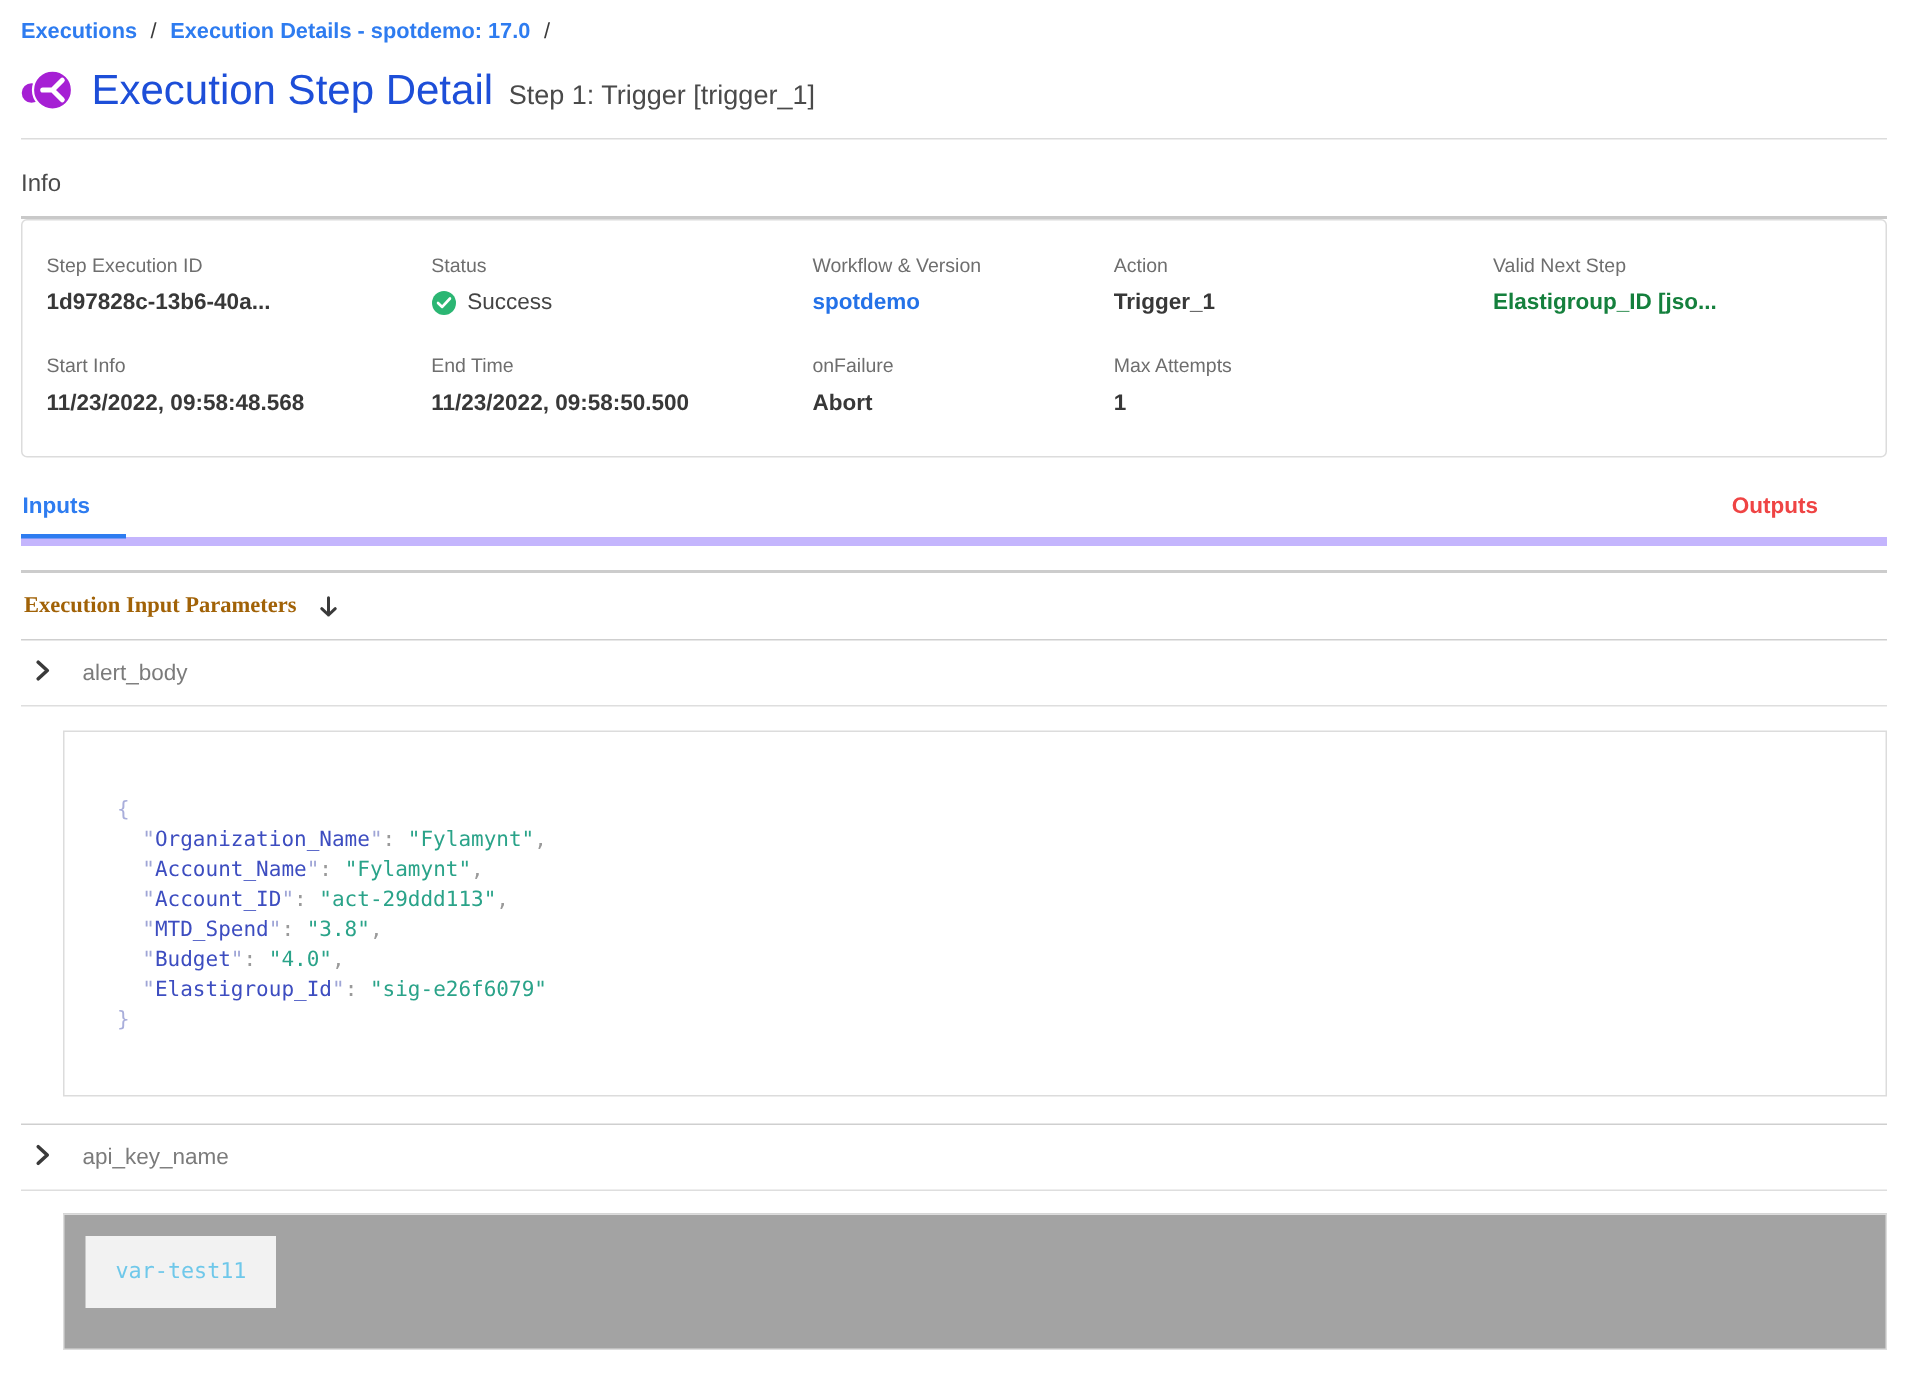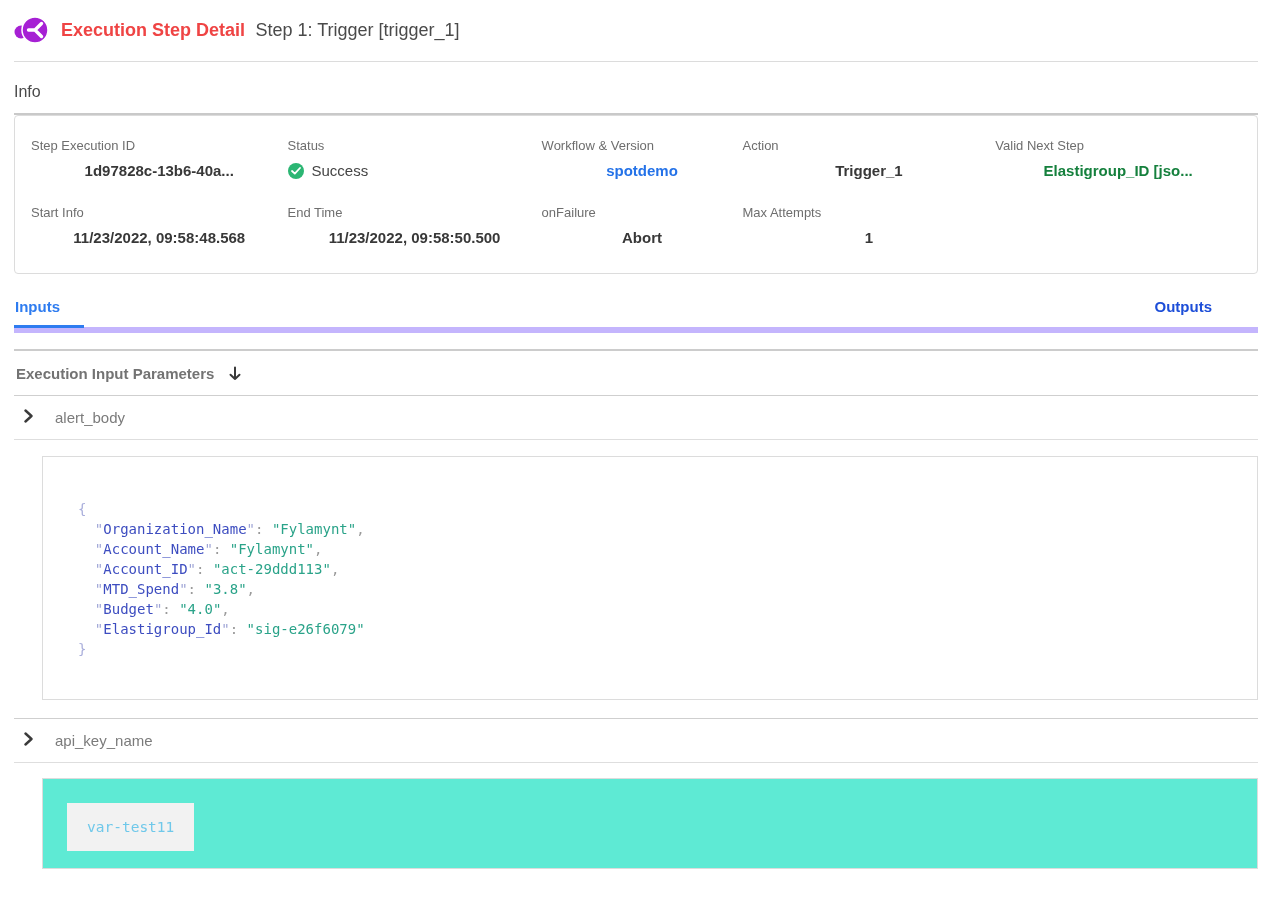--- a/index.html
+++ b/index.html
@@ -8,55 +8,55 @@
   .page { padding: 0 14px; }
 
   
   .breadcrumb { padding-top: 13px; font-size: 14.5px; font-weight: 600; }
   .crumb-link { color: #2e7cf0; text-decoration: none; cursor: pointer; }
   .crumb-sep { color: #3a3a3a; margin: 0 5px; font-weight: 400; }
 
   
   .header-row { display: flex; align-items: center; gap: 13px; margin-top: 15px; }
   .logo { width: 34px; height: 30px; flex: 0 0 auto; }
-  .page-title { font-size: 18px; font-weight: 700; color: #ef4444; }
+  .page-title { font-size: 28px; font-weight: 400; color: #1d4ed8; }
   .page-subtitle { font-size: 18px; font-weight: 400; color: #4a4a4a; margin-left: 6px; }
 
   .hr-light { border: none; border-top: 1px solid #dcdcdc; margin-top: 16px; }
   .hr-mid   { border: none; border-top: 2px solid #c9c9c9; }
 
   
   .section-heading { margin-top: 21px; font-size: 16px; color: #4a4a4a; font-weight: 400; }
   .info-rule { margin-top: 12px; }
 
   .info-card { margin-top: 0; border: 1px solid #dcdcdc; border-radius: 4px;
                padding: 22px 16px 27px 16px; }
   .info-grid { display: grid; grid-template-columns: 21.2% 21% 16.6% 20.9% 1fr; row-gap: 26px; }
   .field-label { font-size: 13px; color: #6e6e6e; margin-bottom: 9px; font-weight: 400; }
-  .field-value { font-size: 15px; font-weight: 700; color: #383838; text-align: center; }
+  .field-value { font-size: 15px; font-weight: 700; color: #383838; }
   .field-value.link { color: #2472e8; font-weight: 700; cursor: pointer; }
   .field-value.link-light { color: #15803d; font-weight: 700; cursor: pointer; }
   .field-value.status { font-weight: 400; color: #444; display: flex; align-items: center; gap: 8px; }
   .check-circle { width: 16px; height: 16px; border-radius: 50%; background: #2bb673;
                   display: inline-flex; align-items: center; justify-content: center; }
   .check-circle svg { display: block; }
 
   
   .tabs { display: flex; margin-top: 16px; border-bottom: 6px solid #c4b5fd; justify-content: space-between; }
   .tab { font-size: 15px; padding: 8px 24px 12px 1px; margin-right: 22px; cursor: pointer;
-         color: #1d4ed8; font-weight: 600; position: relative; }
+         color: #ef4444; font-weight: 600; position: relative; }
   .tab.active { color: #2e7cf0; }
   .tab.active::after { content: ""; position: absolute; left: 0; right: 0; bottom: -1px;
                        height: 3px; background: #2e7cf0; }
 
   .panel-top-rule { margin-top: 16px; border: none; border-top: 2px solid #cccccc; }
 
   
   .params-header { display: flex; align-items: center; gap: 14px; padding: 14px 0 13px 2px; }
-  .params-title { font-size: 15px; font-weight: 700; color: #737373; }
+  .params-title { font-size: 15px; font-weight: 700; color: #a16207; font-family: Liberation Serif, serif; }
   .sort-arrow { cursor: pointer; display: inline-flex; }
 
   .row-rule { border: none; border-top: 1px solid #cfcfcf; }
   .row-rule-light { border: none; border-top: 1px solid #dedede; }
 
   
   .param-row { display: flex; gap: 21px; padding: 13px 0 13px 9px; cursor: pointer; }
   .param-name { font-size: 15px; color: #7b7b7b; }
   .chev { display: inline-flex; }
 
@@ -65,31 +65,37 @@
               padding: 42px 30px 40px 35px; }
   .code { font-family: "DejaVu Sans Mono", monospace; font-size: 14px; line-height: 20px;
           white-space: pre; }
   .j-brace { color: #a9aedb; }
   .j-kq { color: #9fa5d6; }
   .j-key { color: #3d4dc0; }
   .j-punct { color: #9a9a9a; }
   .j-val { color: #2aa389; }
 
   
-  .value-box { margin: 15px 0 15px 28px; border: 1px solid #dcdcdc; background: #5eead4;
-               padding: 24px; height: 91px; }
+  .value-box { margin: 15px 0 15px 28px; border: 1px solid #dcdcdc; background: #a3a3a3;
+               padding: 14px; height: 91px; }
   .chip { display: inline-block; background: #f2f2f2; color: #6fc8ea;
           font-family: "DejaVu Sans Mono", monospace; font-size: 14.5px;
           padding: 16px 20px; }
 </style>
 </head>
 <body>
 
 <div class="page">
 
+  <div class="breadcrumb">
+    <span class="crumb-link">Executions</span>
+    <span class="crumb-sep">/</span>
+    <span class="crumb-link">Execution Details - spotdemo: 17.0</span>
+    <span class="crumb-sep">/</span>
+  </div>
 
   <div class="header-row">
     <span class="logo">
       <svg width="34" height="30" viewBox="0 0 34 30">
         <circle cx="7" cy="17" r="6.5" fill="#a620d4"></circle>
         <circle cx="21" cy="15" r="13" fill="#a620d4" stroke="#ffffff" stroke-width="1.5"></circle>
         <path d="M14.5 15 L21 15 M21 15 L27.5 8.5 M21 15 L27.5 21.5" stroke="#ffffff" stroke-width="3.4" stroke-linecap="round" fill="none"></path>
       </svg>
     </span>
     <span>

